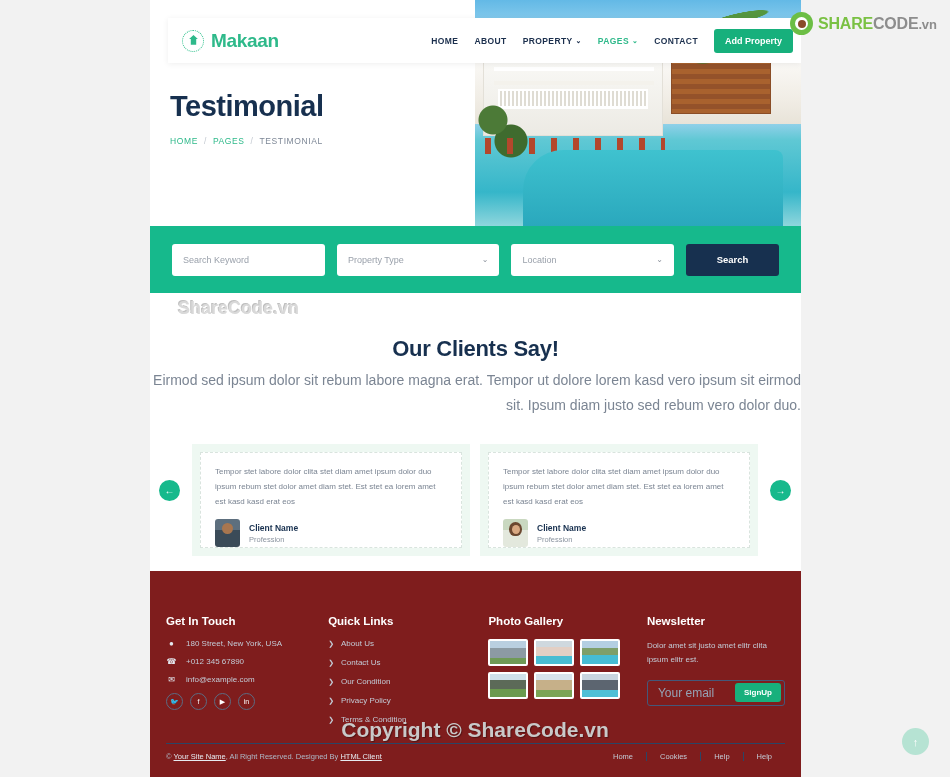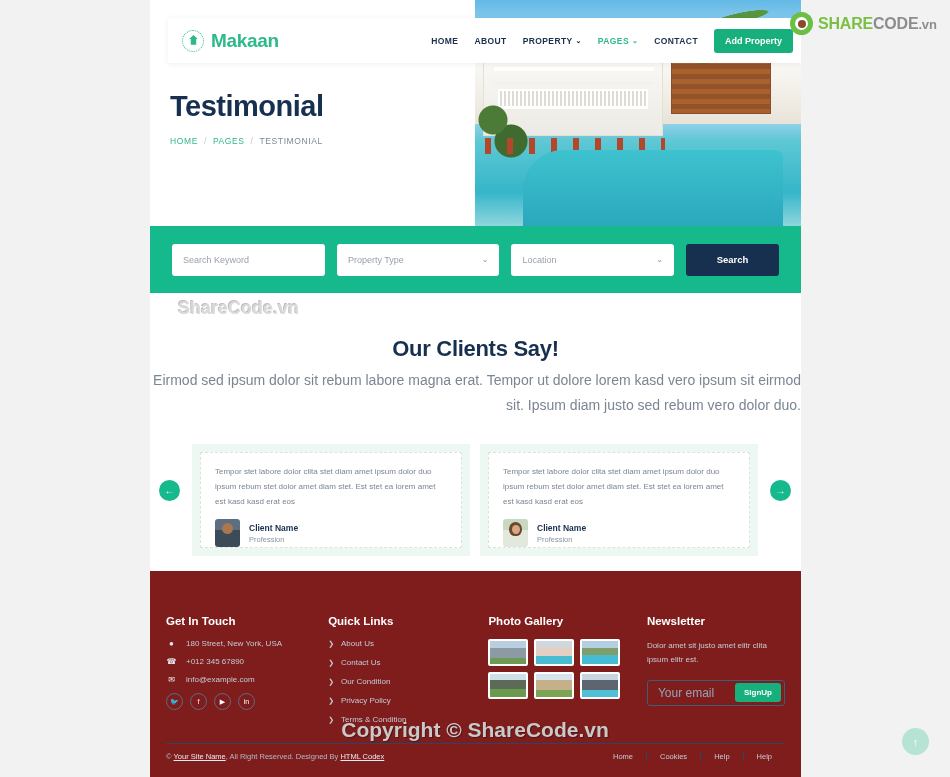--- a/index.html
+++ b/index.html
@@ -417,21 +417,21 @@
           <div class="nltext">Dolor amet sit justo amet elitr clita ipsum elitr est.</div>
           <div class="nlbox">
             <span class="ph">Your email</span>
             <span class="btn-signup">SignUp</span>
           </div>
         </div>
       </div>
 
       <div class="fbar">
         <div class="fbar-left">
-          <span>© </span><a>Your Site Name</a><span>, All Right Reserved. Designed By </span><a>HTML Codex</a>
+          <span>© </span><a>Your Site Name</a><span>, All Right Reserved. Designed By </span><a>HTML Client</a>
         </div>
         <div class="fbar-right">
           <span class="lk">Home</span>
           <span class="lk">Cookies</span>
           <span class="lk">Help</span>
           <span class="lk">Help</span>
         </div>
       </div>
     </div>
   </div>

